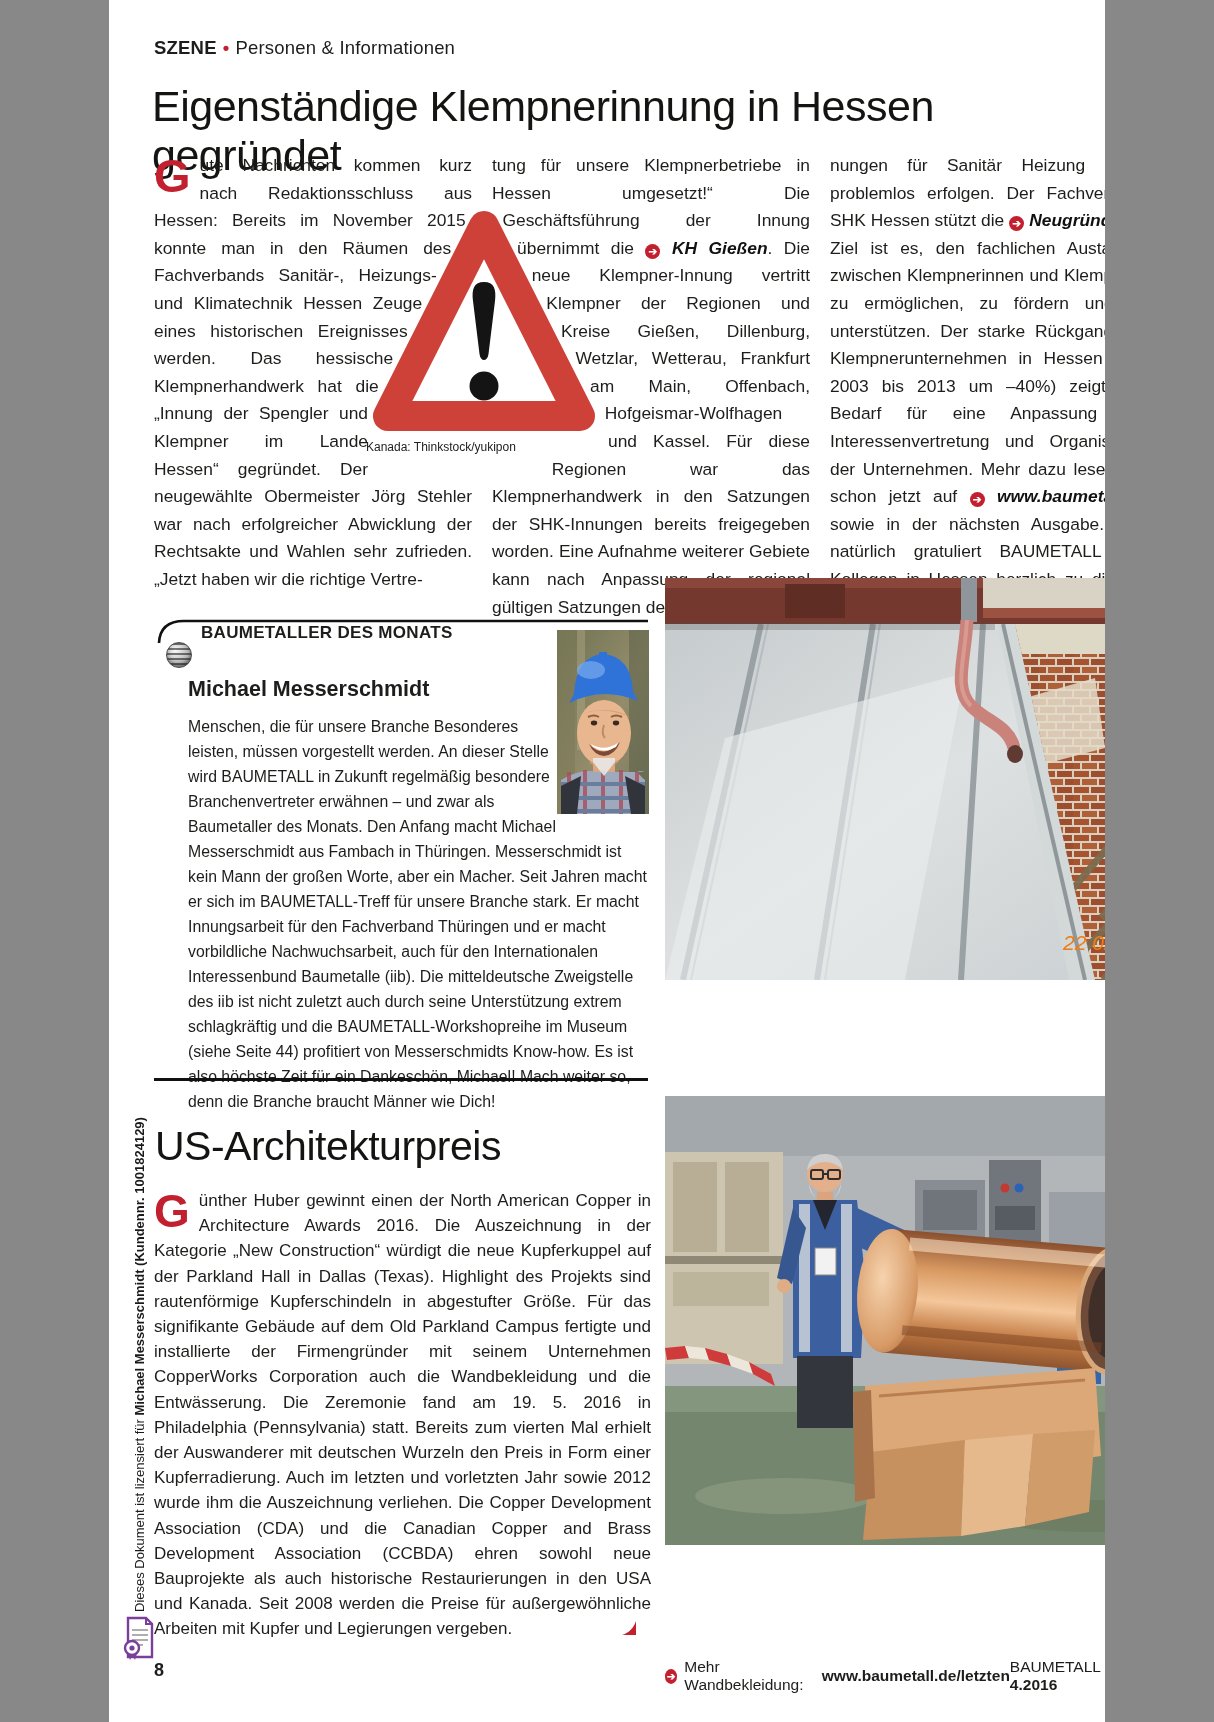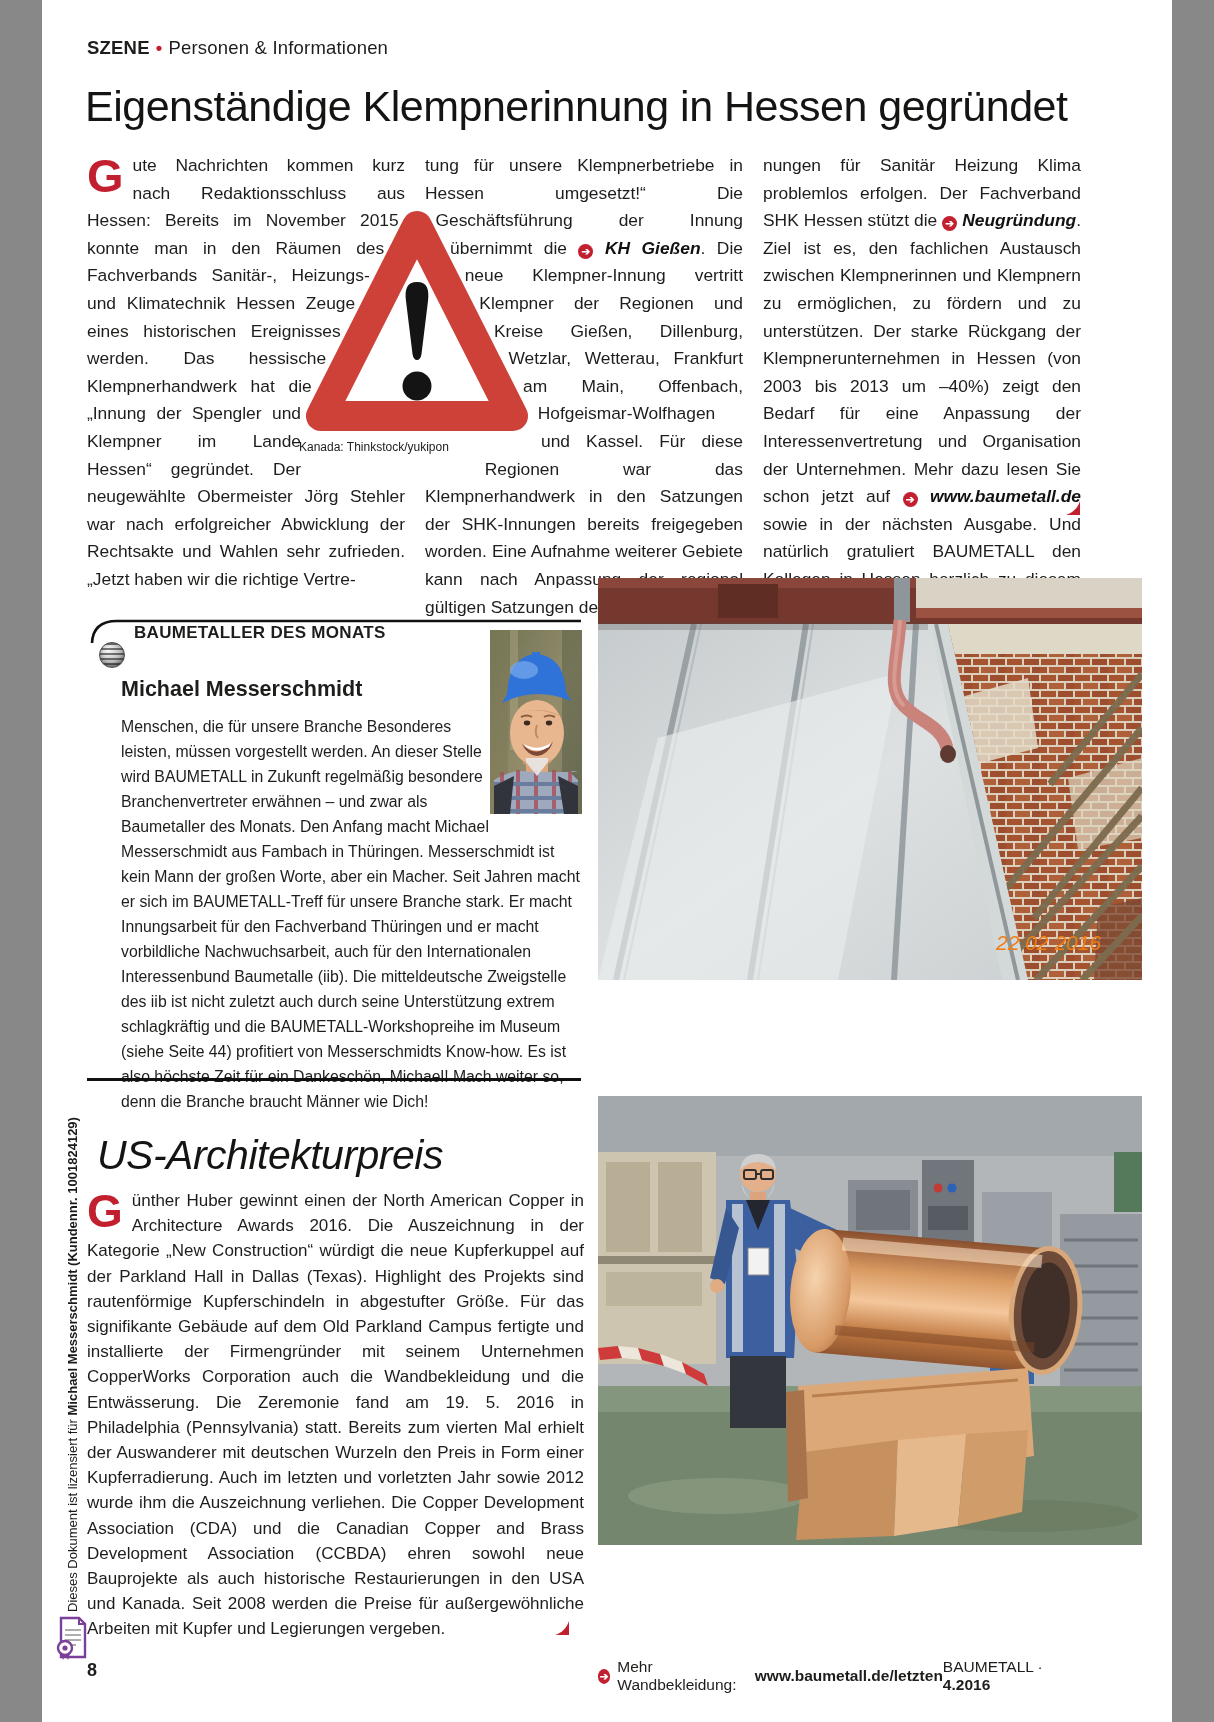--- a/index.html
+++ b/index.html
@@ -2,21 +2,21 @@
 <html lang="de"><head>
 <meta charset="utf-8">
 <style>
   :root{
     --ink:#1d1d1b;
     --red:#c3202f;
     --tri:#ce4139;
   }
   html,body{margin:0;padding:0;background:#888;}
   #page{
-    position:relative;width:1130px;height:1722px;background:#fff;
+    position:relative;width:996px;height:1722px;background:#fff;
     margin:0 auto;overflow:hidden;
     font-family:"Liberation Sans",sans-serif;color:var(--ink);
   }
   .abs{position:absolute;}
   
   #kicker{left:45px;top:37px;font-size:18.5px;letter-spacing:.2px;}
   #kicker .k-bold{font-weight:bold;}
   #kicker .k-dot{color:var(--red);font-weight:bold;padding:0 6px;}
   #headline,#us-headline{
     left:43px;font-weight:300;color:#141412;letter-spacing:-.5px;
@@ -249,21 +249,21 @@
     <rect x="0" y="44" width="330" height="8" fill="#4c4c4c" opacity=".25"></rect>
 
     <path d="M302 42 C300 82 288 110 306 128 C322 144 344 148 349 170" fill="none" stroke="#c9837b" stroke-width="13"></path>
     <path d="M302 42 C300 82 288 110 306 128" fill="none" stroke="#e0a49c" stroke-width="4" opacity=".7"></path>
     <ellipse cx="350" cy="176" rx="8" ry="9" fill="#5f3a33"></ellipse>
 
     <text x="398" y="372" font-size="21" fill="#ee7d14" font-style="italic">22 02 2016</text>
   </svg>
 
 
-  <h2 class="abs" id="us-headline" style="margin:12px;font-style:italic;">US-Architekturpreis</h2>
+  <h2 class="abs" id="us-headline" style="margin:3px;">US-Architekturpreis</h2>
   <div class="abs" id="us-body">
     <span class="dropcap us">G</span><span>ünther Huber gewinnt einen der North American Copper in Architecture Awards 2016. Die Auszeichnung in der Kategorie „New Construction“ würdigt die neue Kupferkuppel auf der Parkland Hall in Dallas (Texas). Highlight des Projekts sind rautenförmige Kupferschindeln in abgestufter Größe. Für das signifikante Gebäude auf dem Old Parkland Campus fertigte und installierte der Firmengründer mit seinem Unternehmen CopperWorks Corporation auch die Wandbekleidung und die Entwässerung. Die Zeremonie fand am 19. 5. 2016 in Philadelphia (Pennsylvania) statt. Bereits zum vierten Mal erhielt der Auswanderer mit deutschen Wurzeln den Preis in Form einer Kupferradierung. Auch im letzten und vorletzten Jahr sowie 2012 wurde ihm die Auszeichnung verliehen. Die Copper Development Association (CDA) und die Canadian Copper and Brass Development Association (CCBDA) ehren sowohl neue Bauprojekte als auch historische Restaurierungen in den USA und Kanada. Seit 2008 werden die Preise für außergewöhnliche Arbeiten mit Kupfer und Legierungen vergeben.</span>
   </div>
   <svg class="abs endmark" id="endmark2" viewBox="0 0 16 16">
     <path d="M15 1 L15 15 L1 15 C7.5 13 12.5 8.5 15 1 Z" fill="#c3202f"></path>
   </svg>
 
   <svg class="abs" style="left:556px;top:1096px;" width="544" height="449" viewBox="0 0 544 449">
     <defs>
       <linearGradient id="copperB" x1="0" y1="0" x2="0" y2="1">

